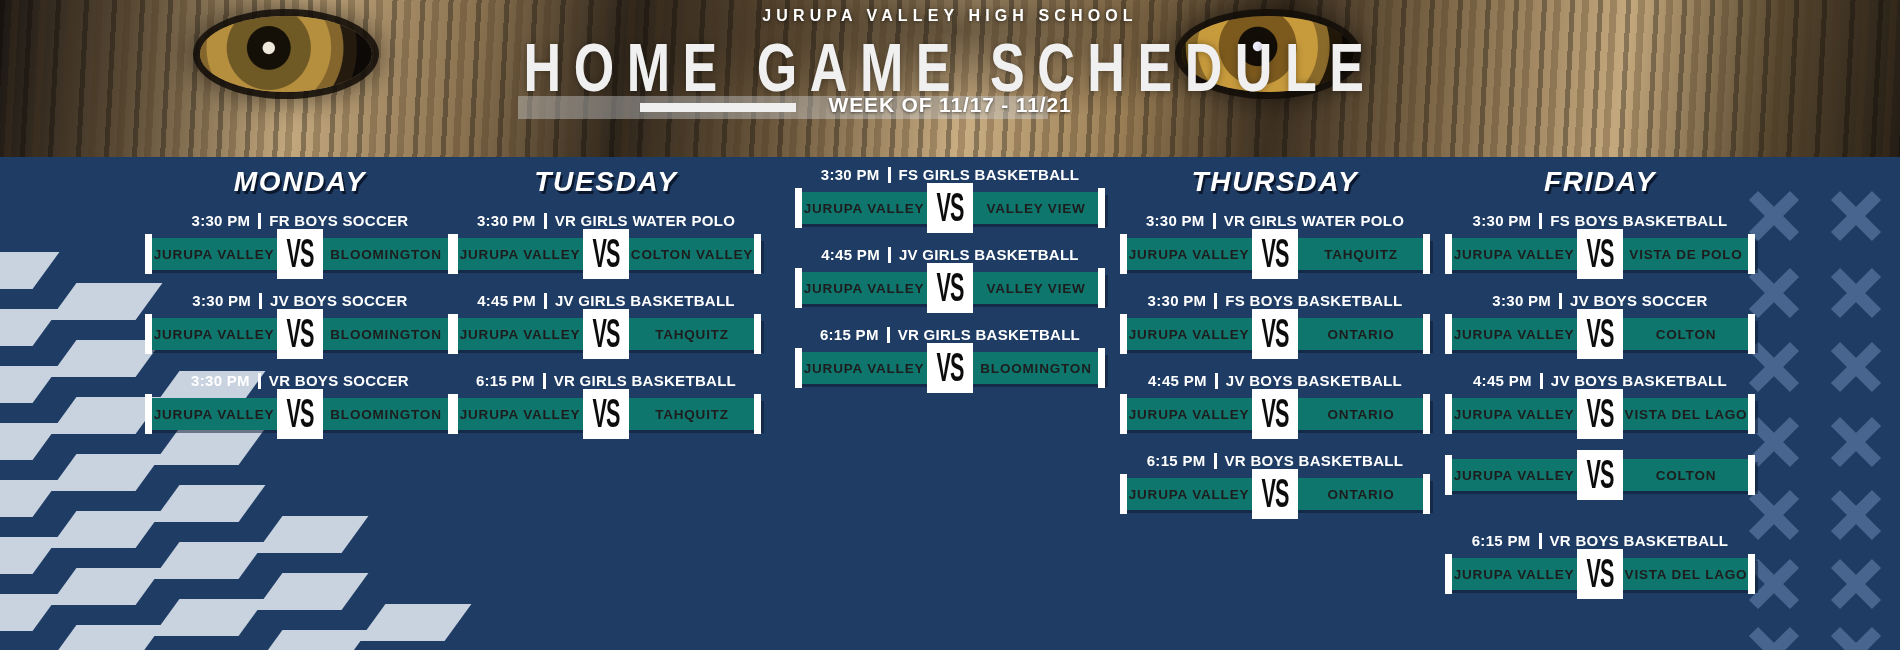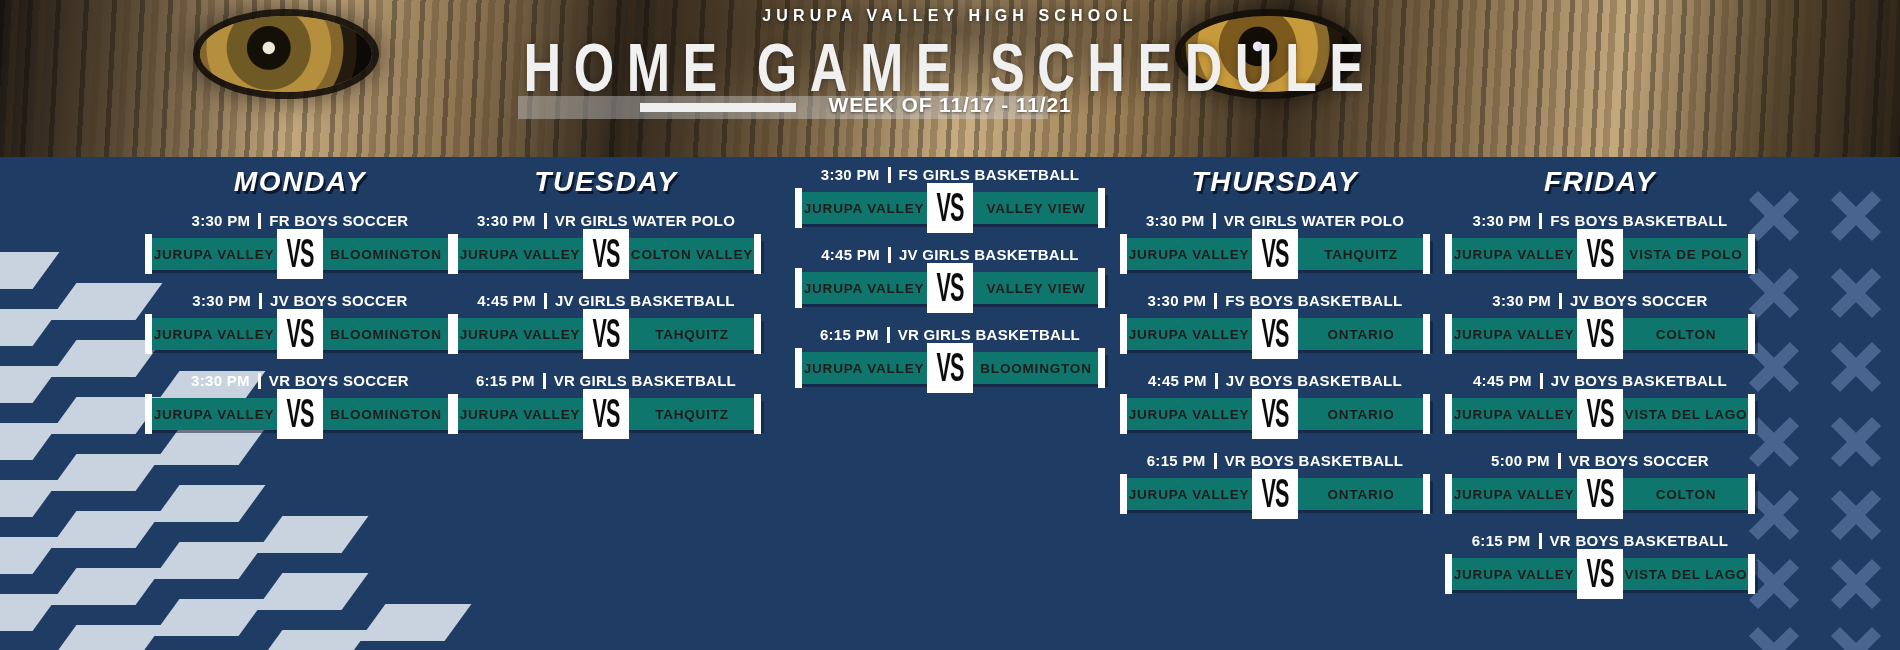--- a/index.html
+++ b/index.html
@@ -357,21 +357,20 @@
               <div class="strip l"></div>
               <div class="strip r"></div>
               <div class="team home">JURUPA VALLEY</div>
               <div class="team away">VISTA DEL LAGO</div>
               <div class="vsbox">
                 <div class="vstext">VS</div>
               </div>
             </div>
           </div>
           <div class="game">
-            <div class="gtitle"><div class="" style="display: inline;">5:00 PM</div><div class="gsep"></div><div class="" style="display: inline;">VR BOYS SOCCER</div></div>
             <div class="bar">
               <div class="strip l"></div>
               <div class="strip r"></div>
               <div class="team home">JURUPA VALLEY</div>
               <div class="team away">COLTON</div>
               <div class="vsbox">
                 <div class="vstext">VS</div>
               </div>
             </div>
           </div>

